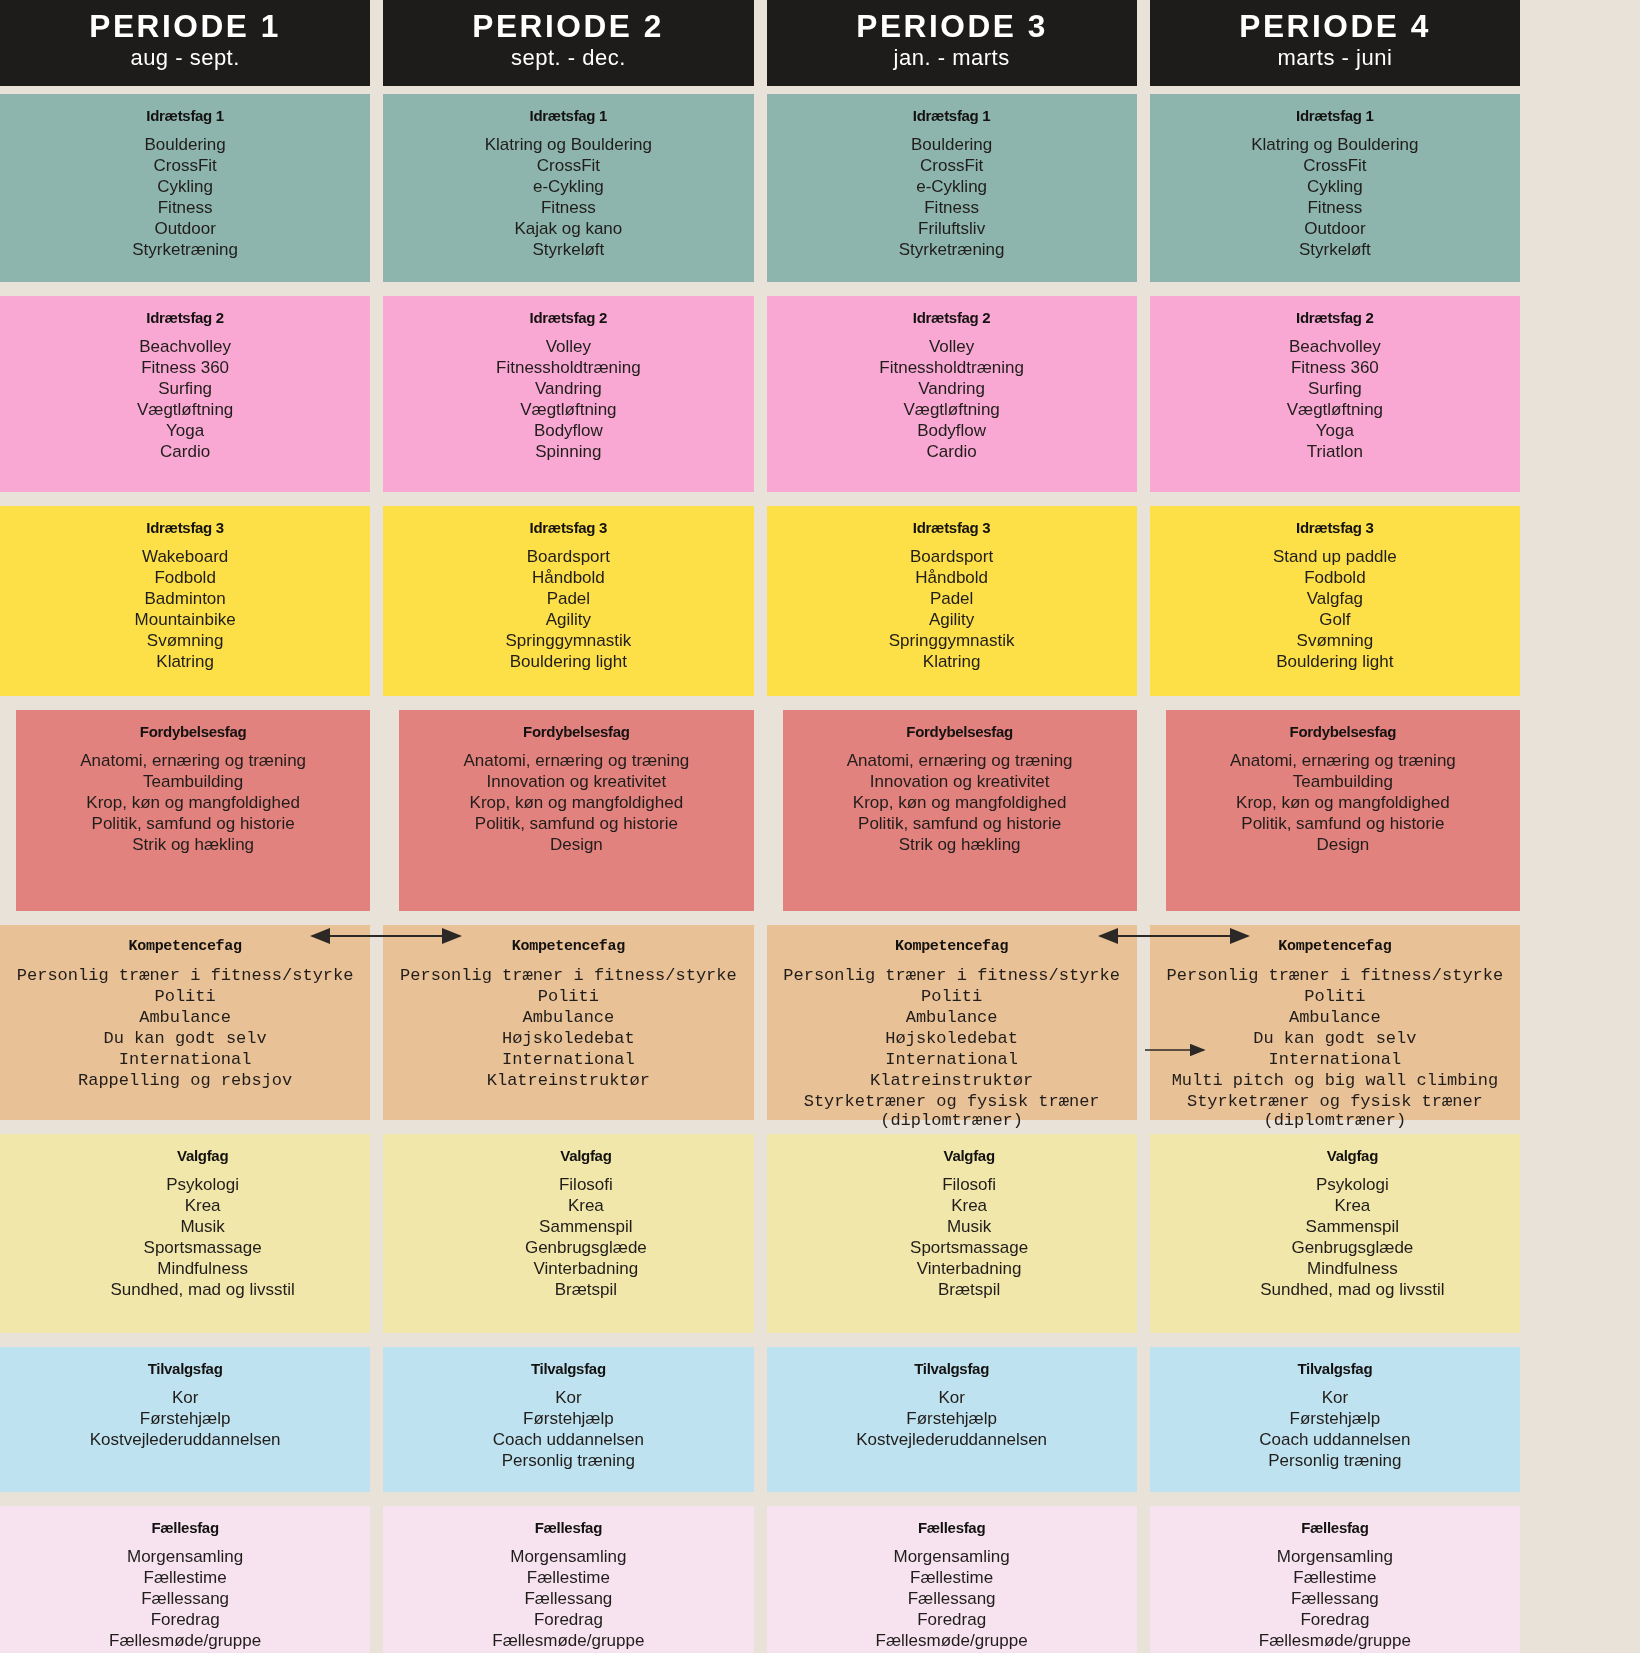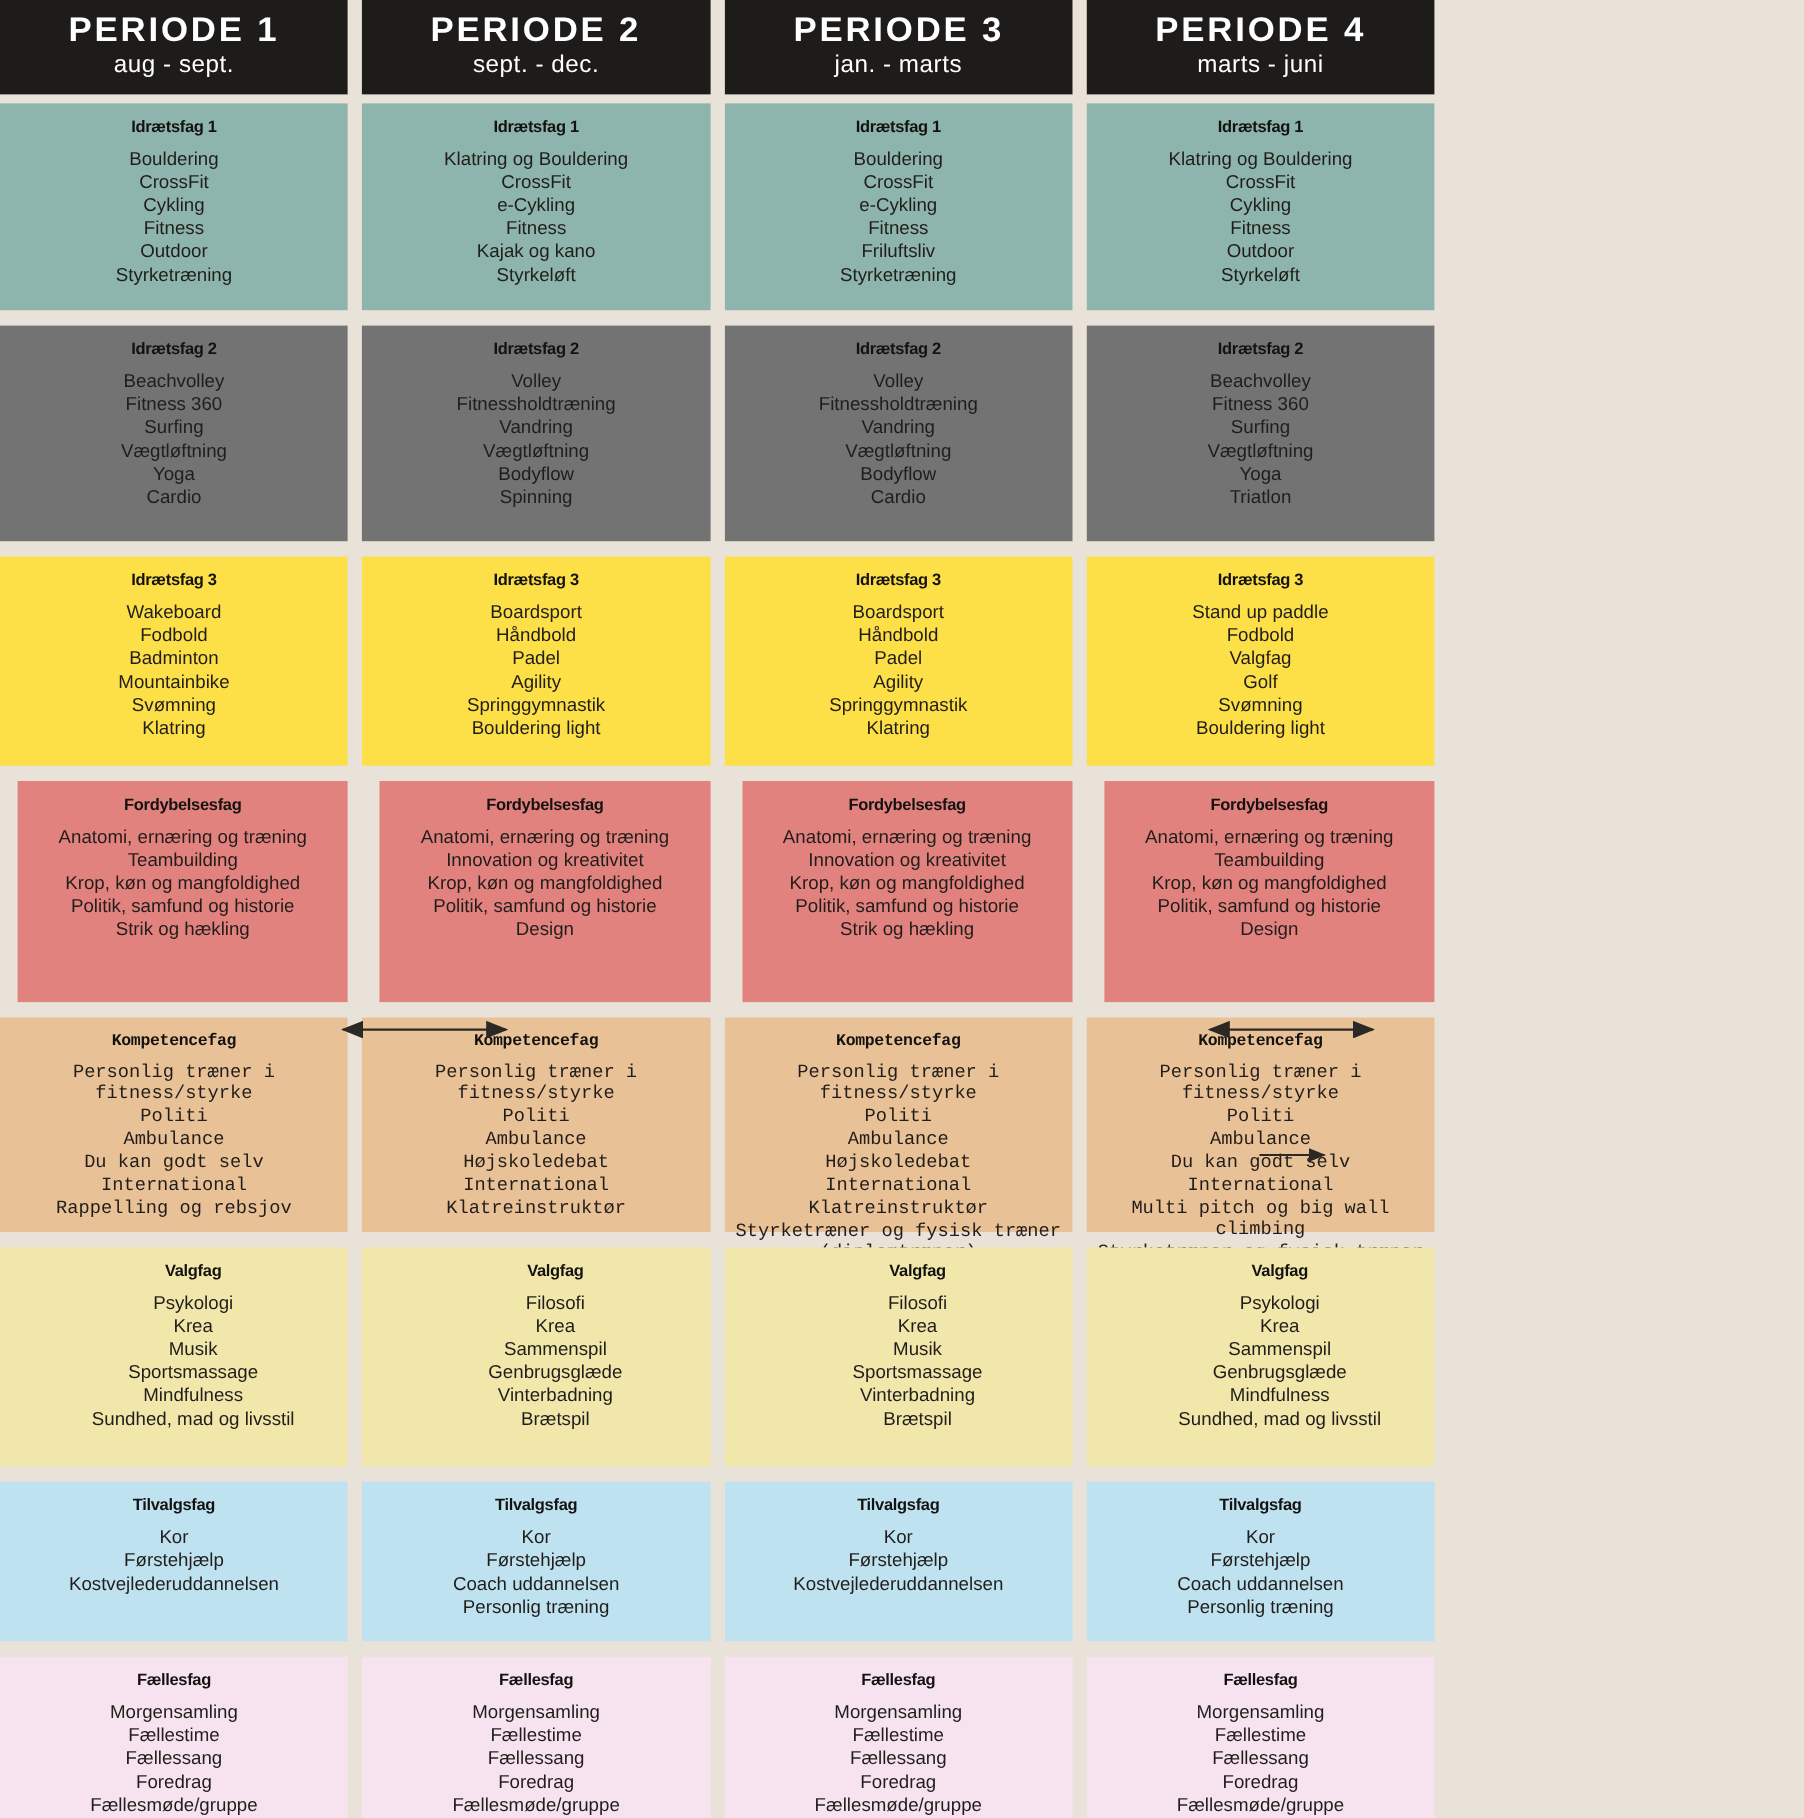--- a/index.html
+++ b/index.html
@@ -3,21 +3,21 @@
 <meta charset="utf-8">
 <style>
   html,body{margin:0;padding:0;}
   body{
     width:1640px;height:1653px;
     background:#e8e2d8;
     font-family:"Liberation Sans", sans-serif;
     overflow:hidden;
   }
   #grid{
-    width:1304px;height:1653px;
+    width:1520px;height:1653px;
     display:grid;
     grid-template-columns:repeat(4,1fr);
     column-gap:14px;
     position:relative;
     gap:13px;
   }
   .col{display:flex;flex-direction:column;}
 
   
   .period-head{
@@ -71,21 +71,21 @@
   .r-if2{height:196px;}
   .r-if3{height:190px;}
   .r-ford{height:201px;margin-left:16px;}
   .r-komp{height:195px;font-family:Liberation Mono, monospace;}
   .r-valg{height:199px;padding-left:35px;}
   .r-tilv{height:145px;}
   .r-fael{height:241px;}
 
   
   .c-if1{background:#8db5ad;}
-  .c-if2{background:#737373;}
+  .c-if2{background:#f9a8d4;}
   .c-if3{background:#fde047;}
   .c-ford{background:#e2827f;}
   .c-komp{background:#e9c197;}
   .c-valg{background:#f1e7ab;}
   .c-tilv{background:#bfe2f0;}
   .c-fael{background:#f7e3f0;}
 
   .gap{height:14px;background:#e8e2d8;}
   .gap-top{height:8px;background:#e8e2d8;}
 

